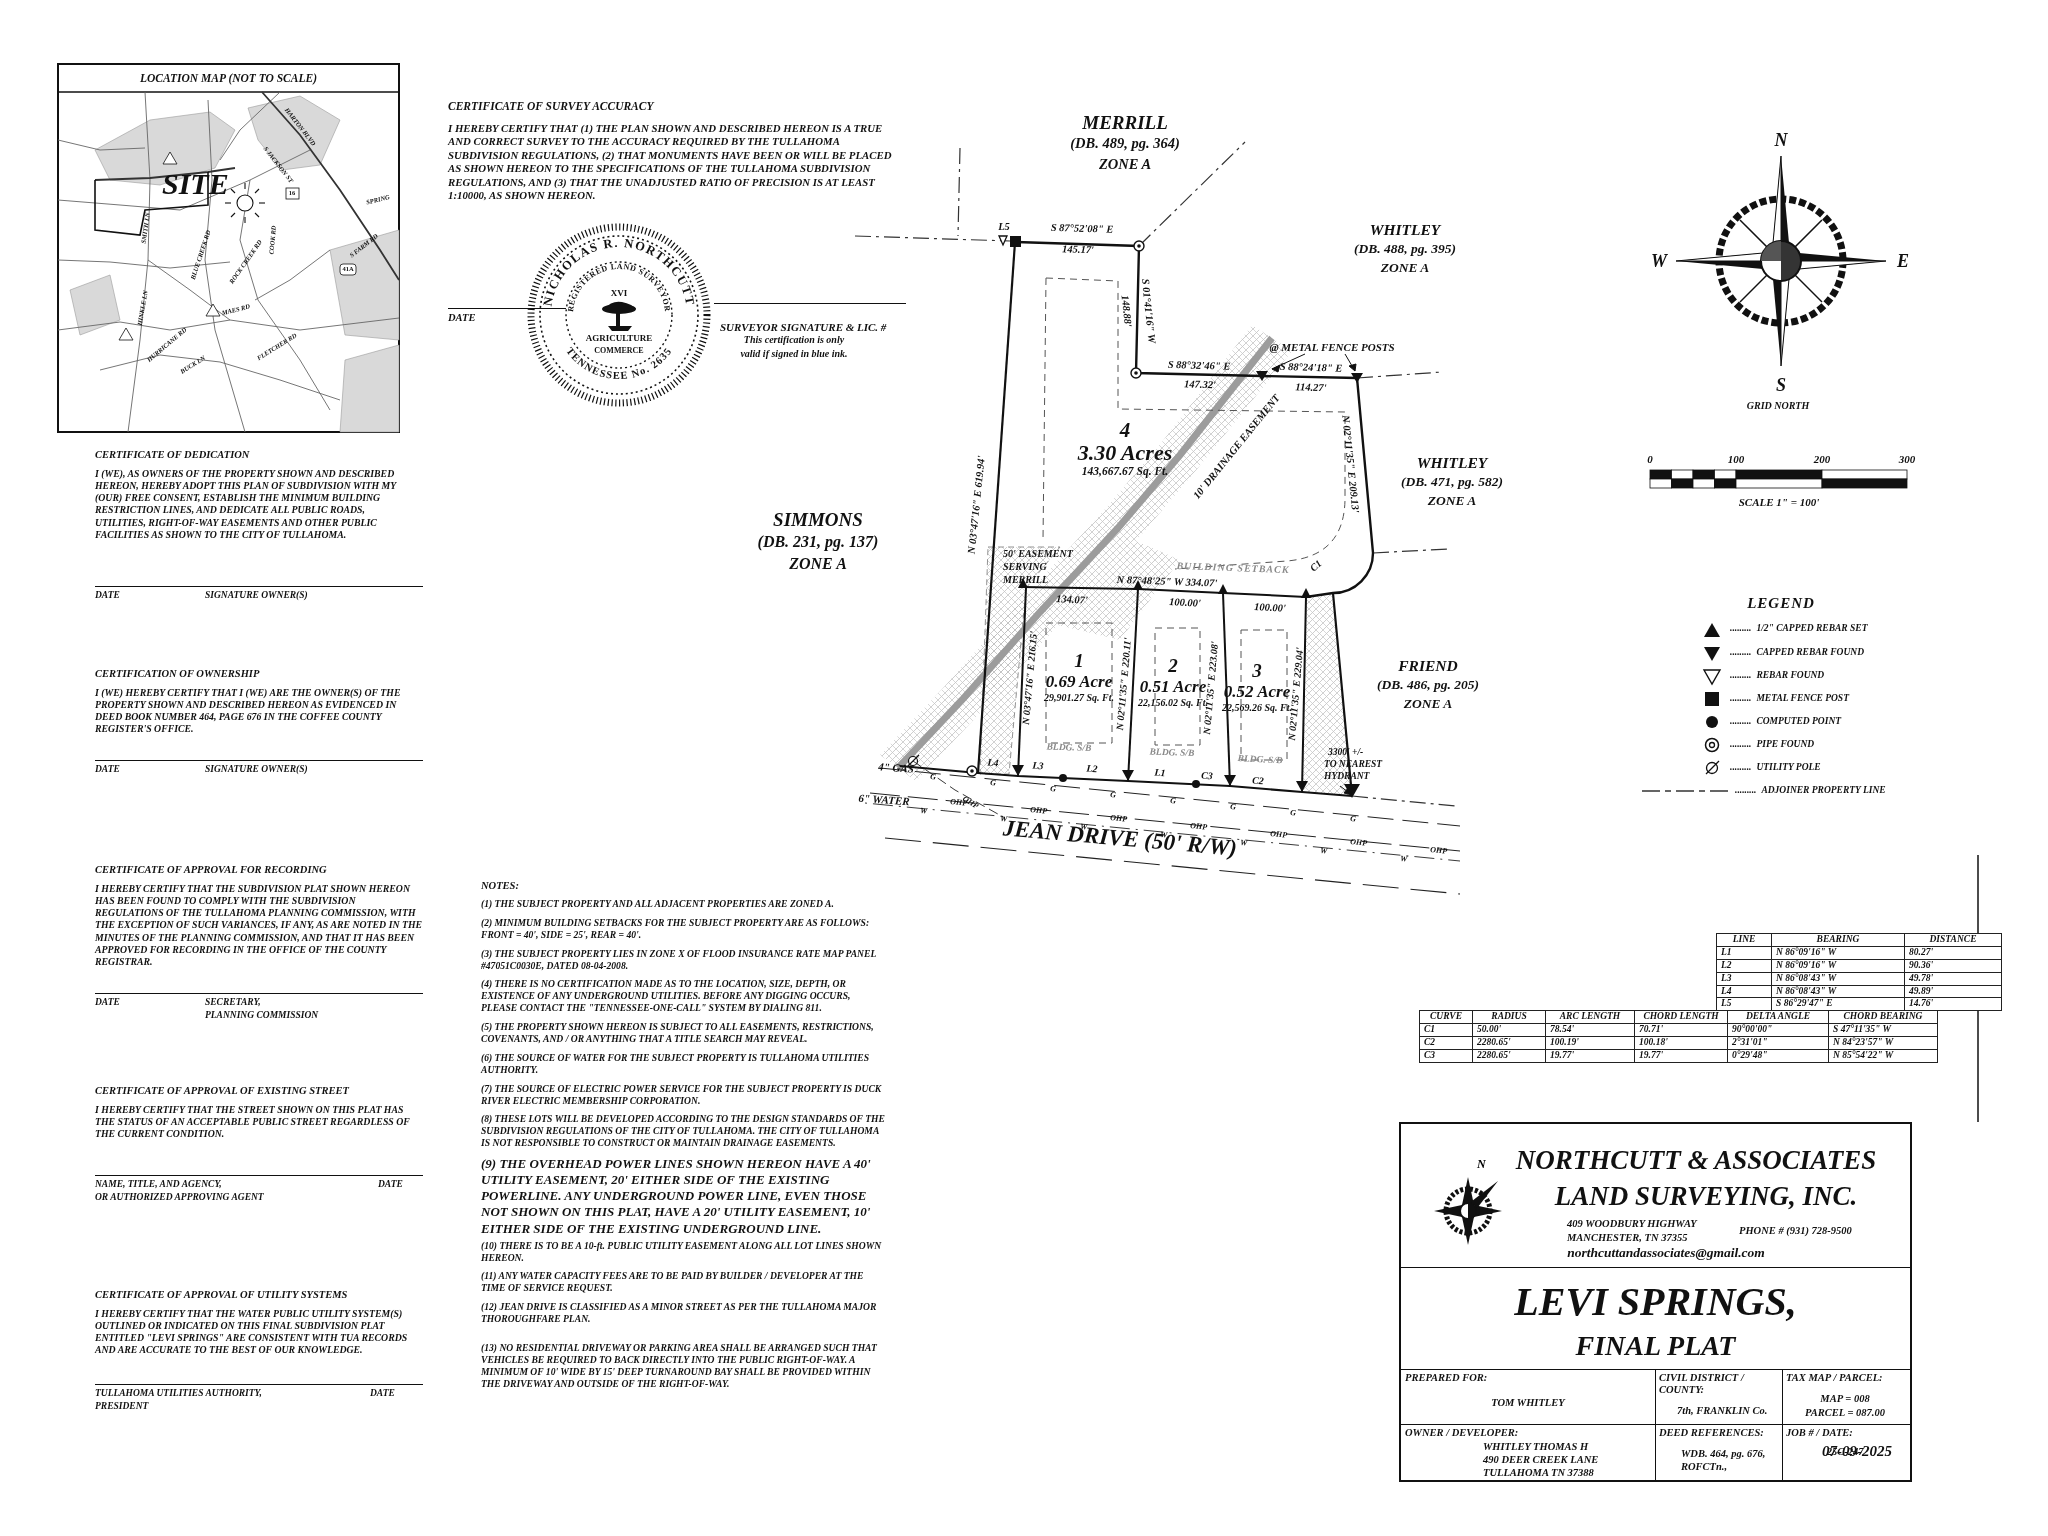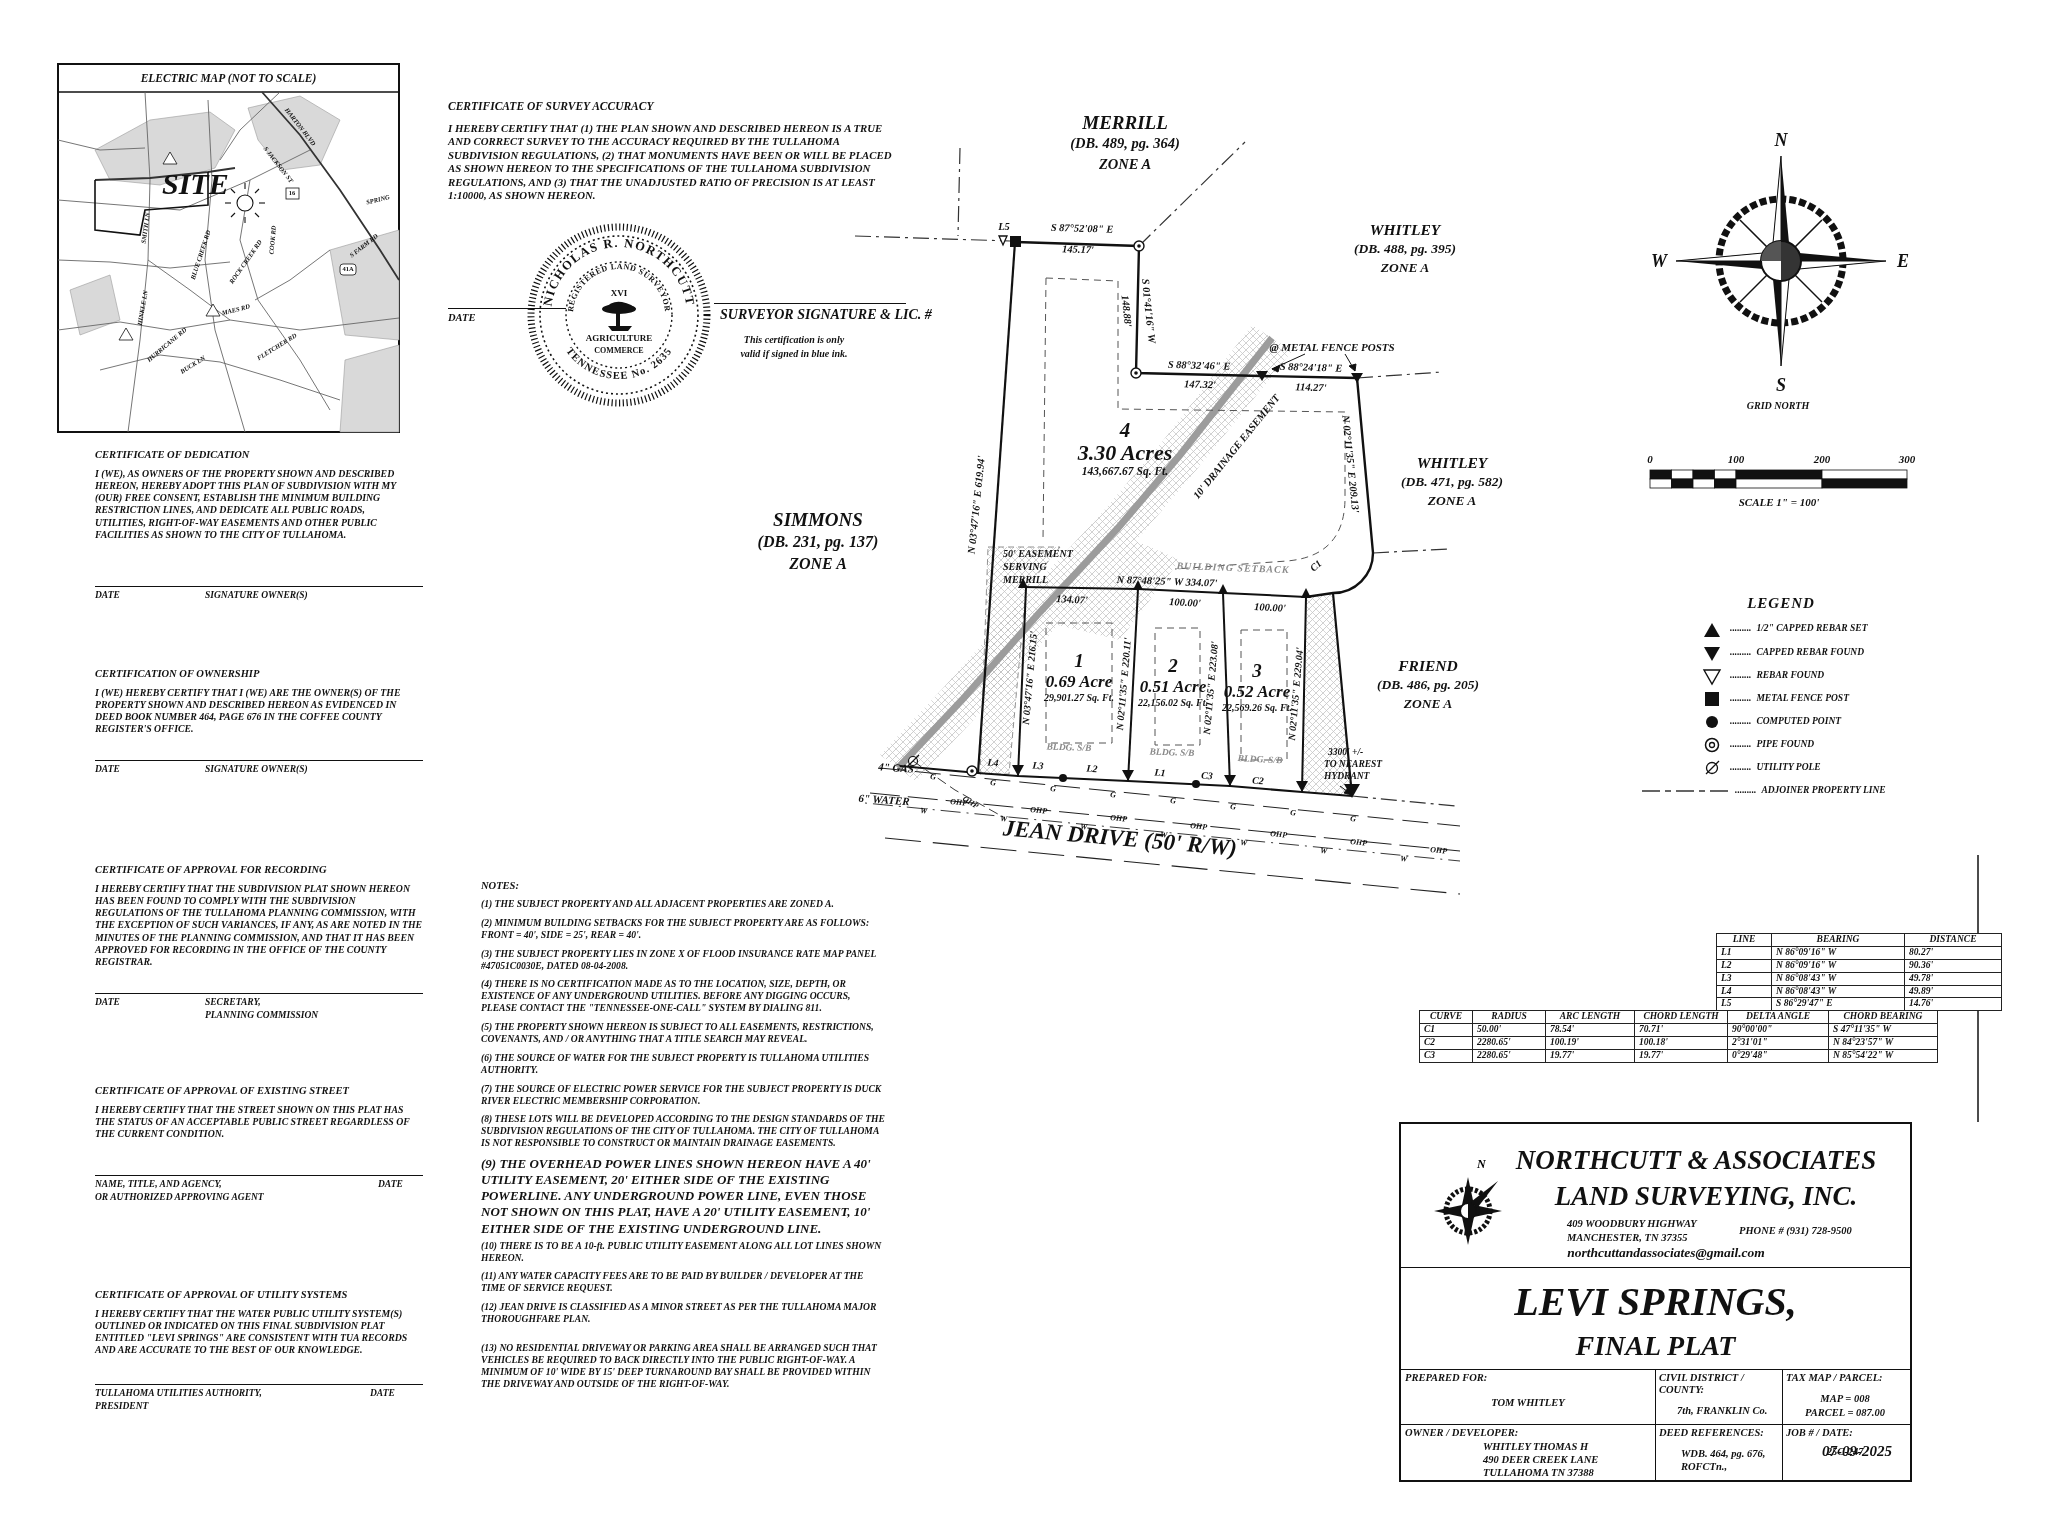--- a/index.html
+++ b/index.html
@@ -284,21 +284,21 @@
       <circle cx="1712" cy="745" r="6.5" fill="#fff" stroke="#111" stroke-width="1.5"></circle>
       <circle cx="1712" cy="745" r="2.5" fill="none" stroke="#111" stroke-width="1.3"></circle>
       <circle cx="1712" cy="768" r="5.5" fill="#fff" stroke="#111" stroke-width="1.3"></circle>
       <line x1="1706" y1="774" x2="1719" y2="761" stroke="#111" stroke-width="1.3"></line>
       <path d="M1642,791 L1728,791" stroke="#333" stroke-width="1.4" stroke-dasharray="18,5,6,5"></path>
     </g>
 
     <line x1="1978" y1="855" x2="1978" y2="1122" stroke="#111" stroke-width="1.5"></line>
   </svg>
 
-  <div class="lbl ctr" style="left:58px;top:72px;width:341px;font-size:11.5px;">ELECTRIC MAP (NOT TO SCALE)</div>
+  <div class="lbl ctr" style="left:58px;top:72px;width:341px;font-size:11.5px;">LOCATION MAP (NOT TO SCALE)</div>
   <div class="lbl" style="left:162px;top:168px;font-size:30px;">SITE</div>
   <div class="rlabel" style="left:300px;top:127px;transform:translate(-50%,-50%) rotate(52deg);font-size:6.5px;">HARTON BLVD</div>
   <div class="rlabel" style="left:278px;top:165px;transform:translate(-50%,-50%) rotate(52deg);font-size:6.5px;">S JACKSON ST</div>
   <div class="rlabel" style="left:146px;top:228px;transform:translate(-50%,-50%) rotate(-82deg);font-size:6.5px;">SMITH LN</div>
   <div class="rlabel" style="left:201px;top:255px;transform:translate(-50%,-50%) rotate(-72deg);font-size:6.5px;">BLUE CREEK RD</div>
   <div class="rlabel" style="left:246px;top:262px;transform:translate(-50%,-50%) rotate(-55deg);font-size:6.5px;">ROCK CREEK RD</div>
   <div class="rlabel" style="left:273px;top:240px;transform:translate(-50%,-50%) rotate(-85deg);font-size:6.5px;">COOK RD</div>
   <div class="rlabel" style="left:143px;top:308px;transform:translate(-50%,-50%) rotate(-80deg);font-size:6.5px;">HINKLE LN</div>
   <div class="rlabel" style="left:167px;top:345px;transform:translate(-50%,-50%) rotate(-40deg);font-size:6.5px;">HURRICANE RD</div>
   <div class="rlabel" style="left:193px;top:365px;transform:translate(-50%,-50%) rotate(-32deg);font-size:6.5px;">BUCK LN</div>
@@ -307,21 +307,21 @@
   <div class="rlabel" style="left:378px;top:200px;transform:translate(-50%,-50%) rotate(-14deg);font-size:6.5px;">SPRING</div>
   <div class="rlabel" style="left:364px;top:246px;transform:translate(-50%,-50%) rotate(-38deg);font-size:6.5px;">S FARM RD</div>
   <div class="rlabel" style="left:292px;top:193px;transform:translate(-50%,-50%);font-size:6.5px;font-style:normal;">16</div>
   <div class="rlabel" style="left:348px;top:269px;transform:translate(-50%,-50%);font-size:6.5px;font-style:normal;">41A</div>
 
   <div class="lbl" style="left:448px;top:100px;font-size:11.5px;">CERTIFICATE OF SURVEY ACCURACY</div>
   <div class="blk" style="left:448px;top:122px;width:452px;font-size:10.8px;">I HEREBY CERTIFY THAT (1) THE PLAN SHOWN AND DESCRIBED HEREON IS A TRUE AND CORRECT SURVEY TO THE ACCURACY REQUIRED BY THE TULLAHOMA SUBDIVISION REGULATIONS, (2) THAT MONUMENTS HAVE BEEN OR WILL BE PLACED AS SHOWN HEREON TO THE SPECIFICATIONS OF THE TULLAHOMA SUBDIVISION REGULATIONS, AND (3) THAT THE UNADJUSTED RATIO OF PRECISION IS AT LEAST 1:10000,  AS SHOWN HEREON.</div>
   <div class="rule" style="left:448px;top:308px;width:118px;"></div>
   <div class="lbl" style="left:448px;top:312px;font-size:10.5px;">DATE</div>
   <div class="rule" style="left:714px;top:303px;width:192px;"></div>
-  <div class="lbl" style="left:720px;top:308px;font-size:14px;">SURVEYOR SIGNATURE &amp; LIC. #</div>
+  <div class="lbl" style="left:720px;top:322px;font-size:11px;">SURVEYOR SIGNATURE &amp; LIC. #</div>
   <div class="lbl ctr" style="left:714px;top:335px;width:160px;font-size:10px;">This certification is only</div>
   <div class="lbl ctr" style="left:714px;top:349px;width:160px;font-size:10px;">valid if signed in blue ink.</div>
 
   <div class="lbl" style="left:95px;top:449px;font-size:10.5px;">CERTIFICATE OF DEDICATION</div>
   <div class="blk" style="left:95px;top:468px;width:320px;font-size:9.8px;">I (WE), AS OWNERS OF THE PROPERTY SHOWN AND DESCRIBED HEREON, HEREBY ADOPT THIS PLAN OF SUBDIVISION WITH MY (OUR) FREE CONSENT, ESTABLISH THE MINIMUM BUILDING RESTRICTION LINES, AND DEDICATE ALL PUBLIC ROADS, UTILITIES, RIGHT-OF-WAY EASEMENTS AND OTHER PUBLIC FACILITIES AS SHOWN TO THE CITY OF TULLAHOMA.</div>
   <div class="rule" style="left:95px;top:586px;width:328px;"></div>
   <div class="lbl" style="left:95px;top:591px;font-size:9.5px;">DATE</div>
   <div class="lbl" style="left:205px;top:591px;font-size:9.5px;">SIGNATURE OWNER(S)</div>
 
   <div class="lbl" style="left:95px;top:668px;font-size:10.5px;">CERTIFICATION OF OWNERSHIP</div>

